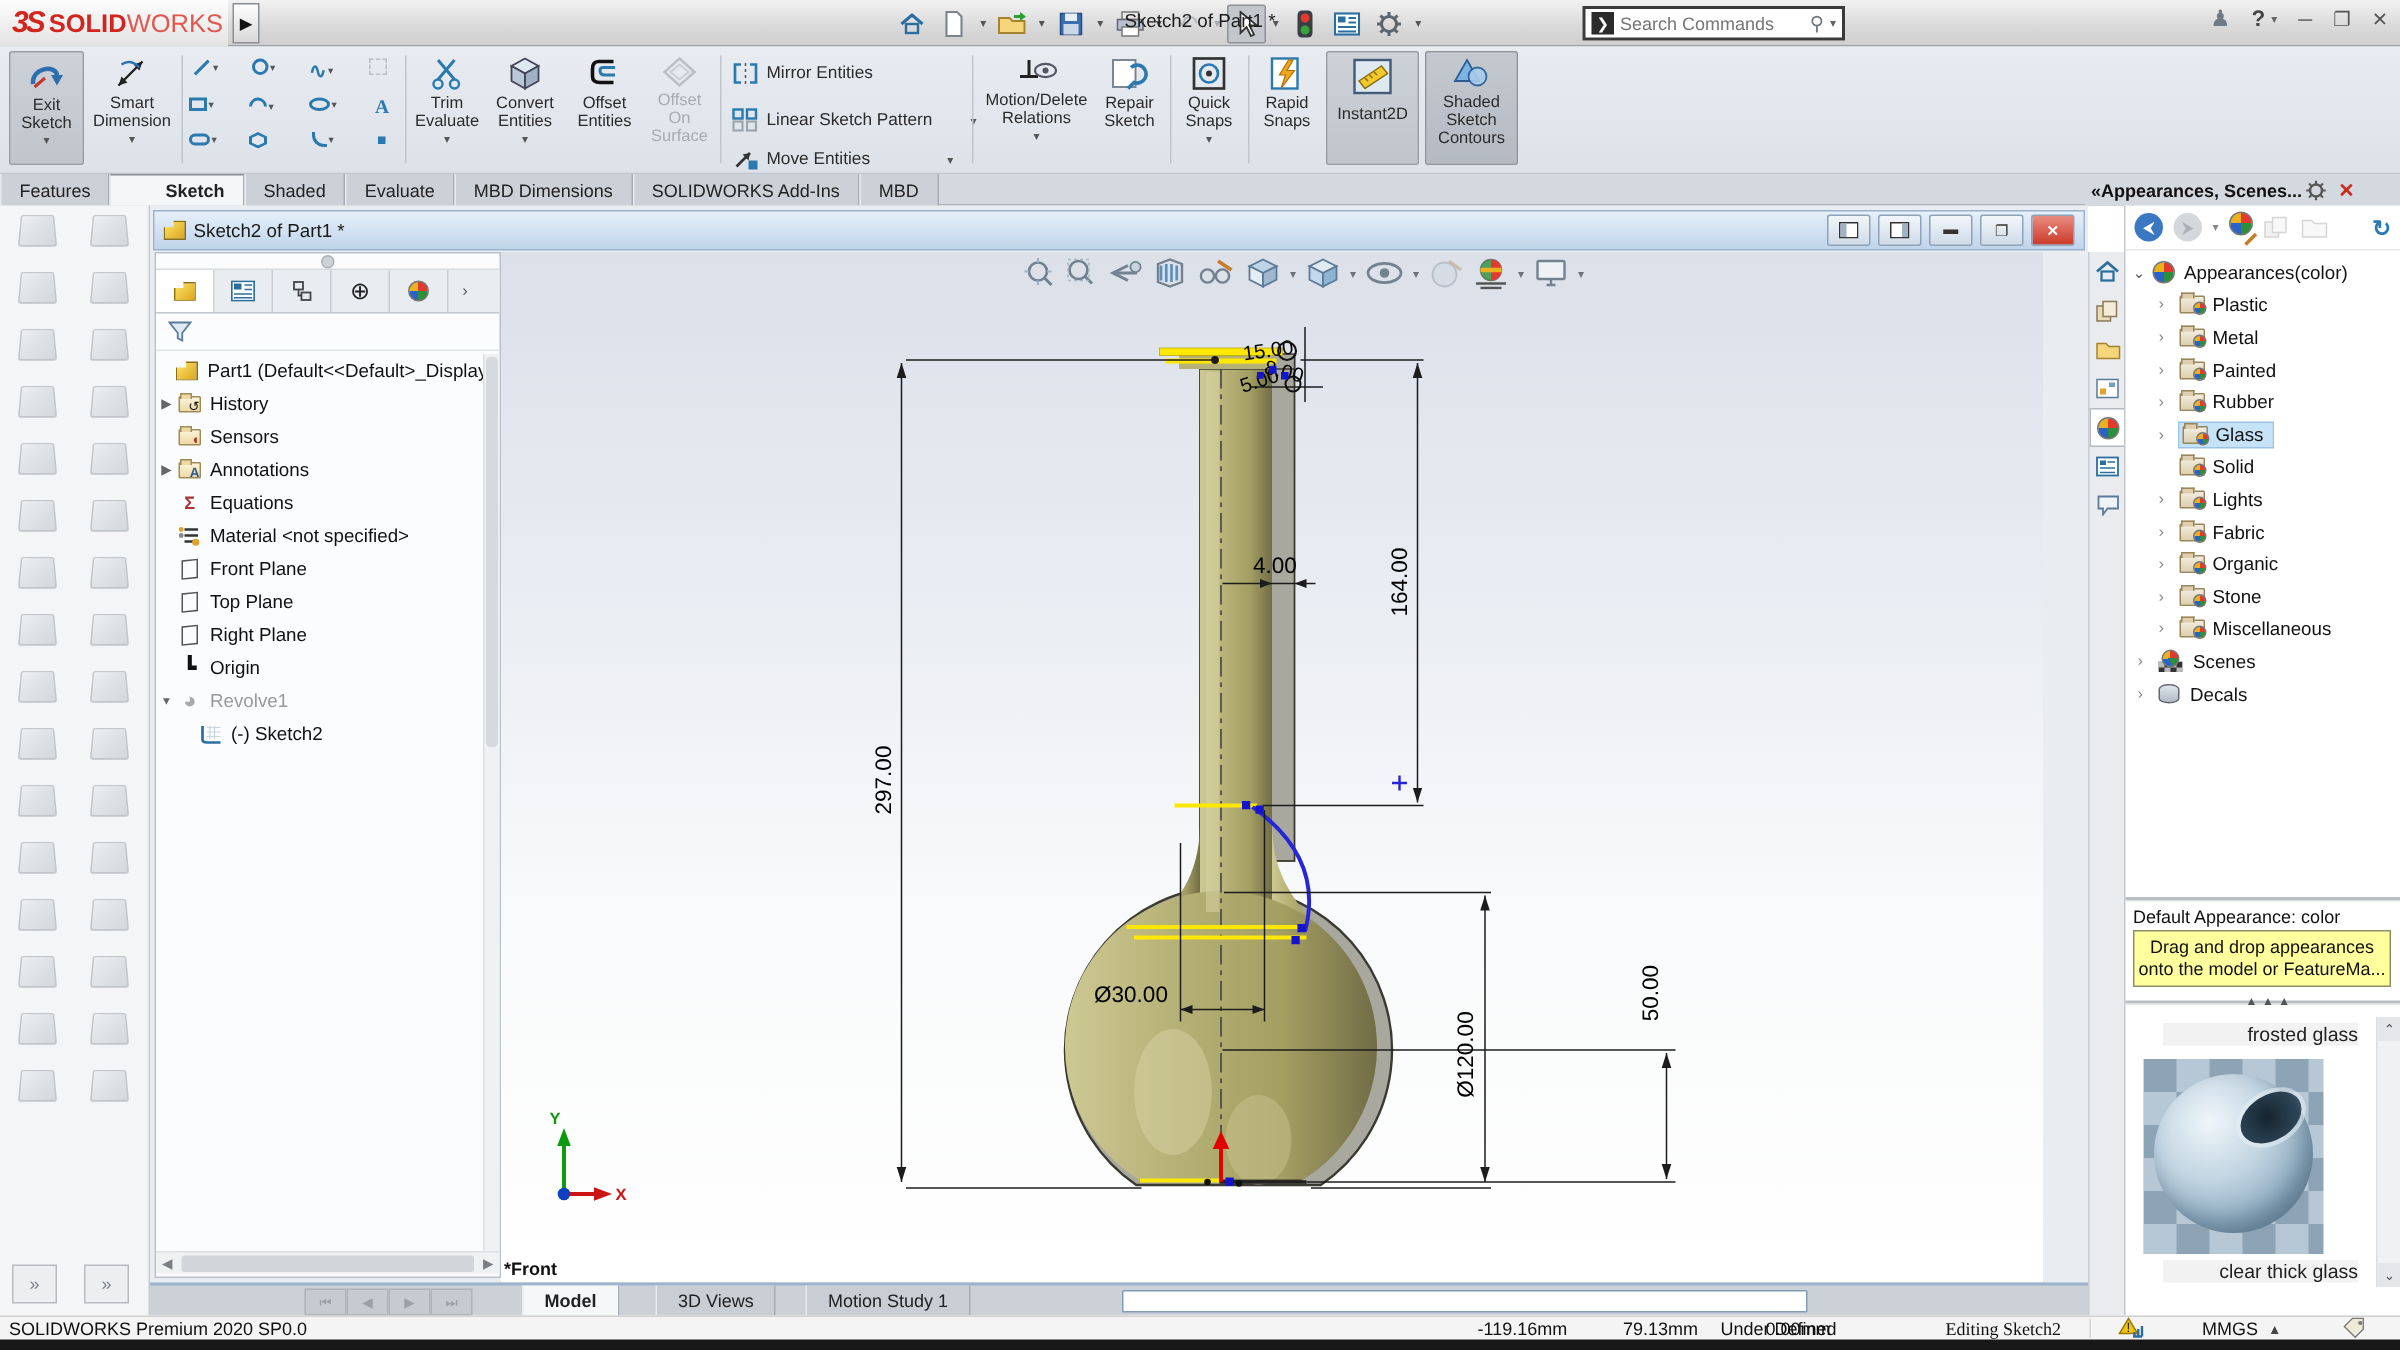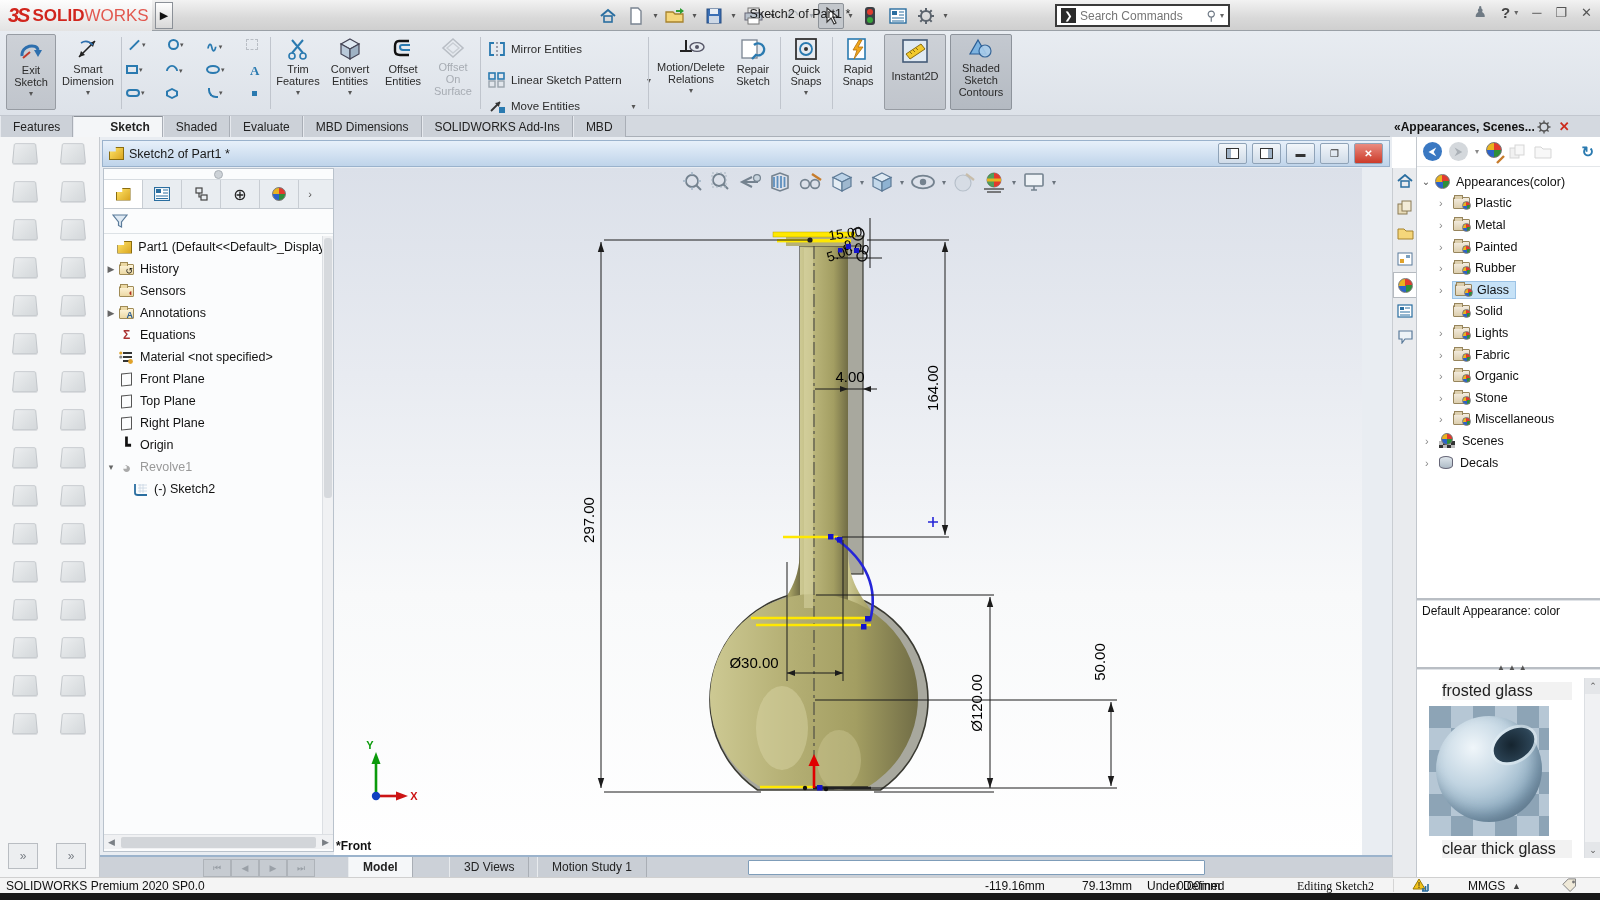--- a/index.html
+++ b/index.html
@@ -107,21 +107,21 @@
   .tp-tree { position:absolute; left:0; top:34px; width:184px; }
   .tprow { height:21.6px; display:flex; align-items:center; font-size:12.5px; color:#111; }
   .sphere4 { border-radius:50%; background:conic-gradient(#e33a2e 0 90deg,#2e8f3a 0 180deg,#2b62c9 0 270deg,#e9b31f 0 360deg); border:1px solid #777; }
   .tp-fold { width:17px; height:12px; background:linear-gradient(180deg,#f3ece0,#ddcfae); border:1px solid #97855c; border-radius:1px; position:relative; margin-right:5px; flex:0 0 17px; }
   .tp-fold::before { content:""; position:absolute; left:0; top:-3px; width:7px; height:3px; background:#ddcfae; border:1px solid #97855c; border-bottom:none; }
   .tp-fold .dot { position:absolute; right:-2px; bottom:-2px; width:9px; height:9px; }
   .sel-blue { background:#c6e2f7; outline:1px solid #9cc3e5; }
   .tp-div { position:absolute; left:0; width:184px; border-top:2px solid #b9bec4; border-bottom:1px solid #e0e3e7; }
   .tp-label { position:absolute; left:5px; font-size:12px; color:#111; }
   .tip-box { position:absolute; left:5px; width:172px; border:1px solid #8f8f6a; background:#ffff9e; font-size:12px; color:#111; text-align:center; padding:3px 2px; line-height:15px; }
-  .thumb-lbl { position:absolute; width:130px; left:25px; text-align:left; font-size:16px; color:#222; background:#f2f2f2; }
+  .thumb-lbl { position:absolute; width:130px; left:25px; text-align:right; font-size:13px; color:#222; background:#f2f2f2; }
   .glass-thumb { position:absolute; left:12px; top:569px; width:120px; height:130px;
     background:conic-gradient(#b6c7d5 25%,#8da4b6 0 50%,#b6c7d5 0 75%,#8da4b6 0); background-size:44px 44px; overflow:hidden; }
   .gsphere { position:absolute; left:7px; top:10px; width:106px; height:106px; border-radius:50%;
     background:radial-gradient(circle at 35% 30%,#f0f6fa,#c2d5e2 38%,#8fadc2 68%,#647f93 100%); box-shadow:inset -6px -8px 14px rgba(40,60,80,.35); }
   .ghole { position:absolute; right:6px; top:14px; width:44px; height:30px; border-radius:50%;
     background:radial-gradient(circle at 45% 45%,#15242f,#2c4456 70%,#4a6476); transform:rotate(-32deg); box-shadow:0 0 0 3px rgba(230,240,246,.55); }
   .tp-scroll { position:absolute; right:0; top:541px; width:16px; height:180px; background:#f0f1f3; border-left:1px solid #dcdfe3; }
   .tp-sbtn { width:16px; height:16px; display:flex; align-items:center; justify-content:center; font-size:9px; color:#555; background:#e4e6e9; }
   
   #bottomtabs { position:absolute; left:100px; top:855px; width:1292px; height:22px; background:#ccd1d8; border-top:2px solid #9bb3cc; }
@@ -299,21 +299,21 @@
   <div class="eg" style="left:252px;top:60px;">
       <span class="shp s-pt"></span>
     </div>
   <div class="rb-sep" style="left:270px;"></div>
   <div class="rb-big" style="left:274px;width:48px;">
     <svg width="24" height="24">
         <path d="M6,3 L17,16 M17,3 L6,16" stroke="#2a7ab0" stroke-width="2"></path>
         <circle cx="6" cy="19" r="3" fill="none" stroke="#2a7ab0" stroke-width="1.6"></circle>
         <circle cx="17" cy="19" r="3" fill="none" stroke="#2a7ab0" stroke-width="1.6"></circle>
       </svg>
-    <div class="rb-lbl" style="width:46px;">Trim Features</div>
+    <div class="rb-lbl" style="width:46px;">Trim Evaluate</div>
     <div class="rb-dd">▾</div>
   </div>
   <div class="rb-big" style="left:324px;width:52px;">
     <svg width="24" height="24">
         <path d="M12,2 L21,7 L12,12 L3,7 Z" fill="#dfe9f2" stroke="#445" stroke-width="1.2"></path>
         <path d="M3,7 L3,17 L12,22 L12,12 Z" fill="#b9c9d9" stroke="#445" stroke-width="1.2"></path>
         <path d="M21,7 L21,17 L12,22 L12,12 Z" fill="#9fb2c4" stroke="#445" stroke-width="1.2"></path>
       </svg>
     <div class="rb-lbl" style="width:50px;">Convert Entities</div>
     <div class="rb-dd">▾</div>
@@ -977,20 +977,24 @@
         <span>Scenes</span>
       </div>
     <div class="tprow" style="padding-left:8px;">
         <span style="width:14px;color:#888;font-size:11px;">›</span>
         <span style="width:14px;height:13px;margin-right:7px;flex:0 0 14px;border:1px solid #667;border-radius:50%/26%;background:linear-gradient(180deg,#dfe6ec,#aebbc6);"></span>
         <span>Decals</span>
       </div>
   </div>
   <div class="tp-div" style="top:461px;"></div>
   <div class="tp-label" style="top:467px;">Default Appearance: color</div>
+  <div class="tip-box" style="top:483px;">
+    <div>Drag and drop appearances</div>
+    <div>onto the model or FeatureMa...</div>
+  </div>
   <div class="tp-div" style="top:530px;"></div>
   <div style="position:absolute;top:526px;left:80px;font-size:8px;color:#555;letter-spacing:3px;">▲▲▲</div>
   <div class="thumb-lbl" style="top:545px;">frosted glass</div>
   <div class="glass-thumb">
     <div class="gsphere">
         <div class="ghole"></div>
       </div>
   </div>
   <div class="thumb-lbl" style="top:703px;">clear thick glass</div>
   <div class="tp-scroll">
@@ -1000,21 +1004,21 @@
 </div>
 
 <div id="bottomtabs">
   <div class="bt-nav">
     <div class="bt-nb">⏮</div>
     <div class="bt-nb">◀</div>
     <div class="bt-nb">▶</div>
     <div class="bt-nb">⏭</div>
   </div>
   <div class="btab active" style="left:248px;">Model</div>
-  <div class="btab" style="left:349px;">3D Views</div>
+  <div class="btab" style="left:337px;">3D Views</div>
   <div class="btab" style="left:437px;">Motion Study 1</div>
   <div class="bt-strip"></div>
 </div>
 
 <div id="statusbar">
   <span class="sb-item" style="left:6px;">SOLIDWORKS Premium 2020 SP0.0</span>
   <span class="sb-item" style="left:985px;">-119.16mm</span>
   <span class="sb-item" style="left:1082px;">79.13mm</span>
   <span class="sb-item" style="left:1133px;padding-left:44px;">0.00mm</span>
   <span class="sb-item" style="left:1147px;">Under Defined</span>

